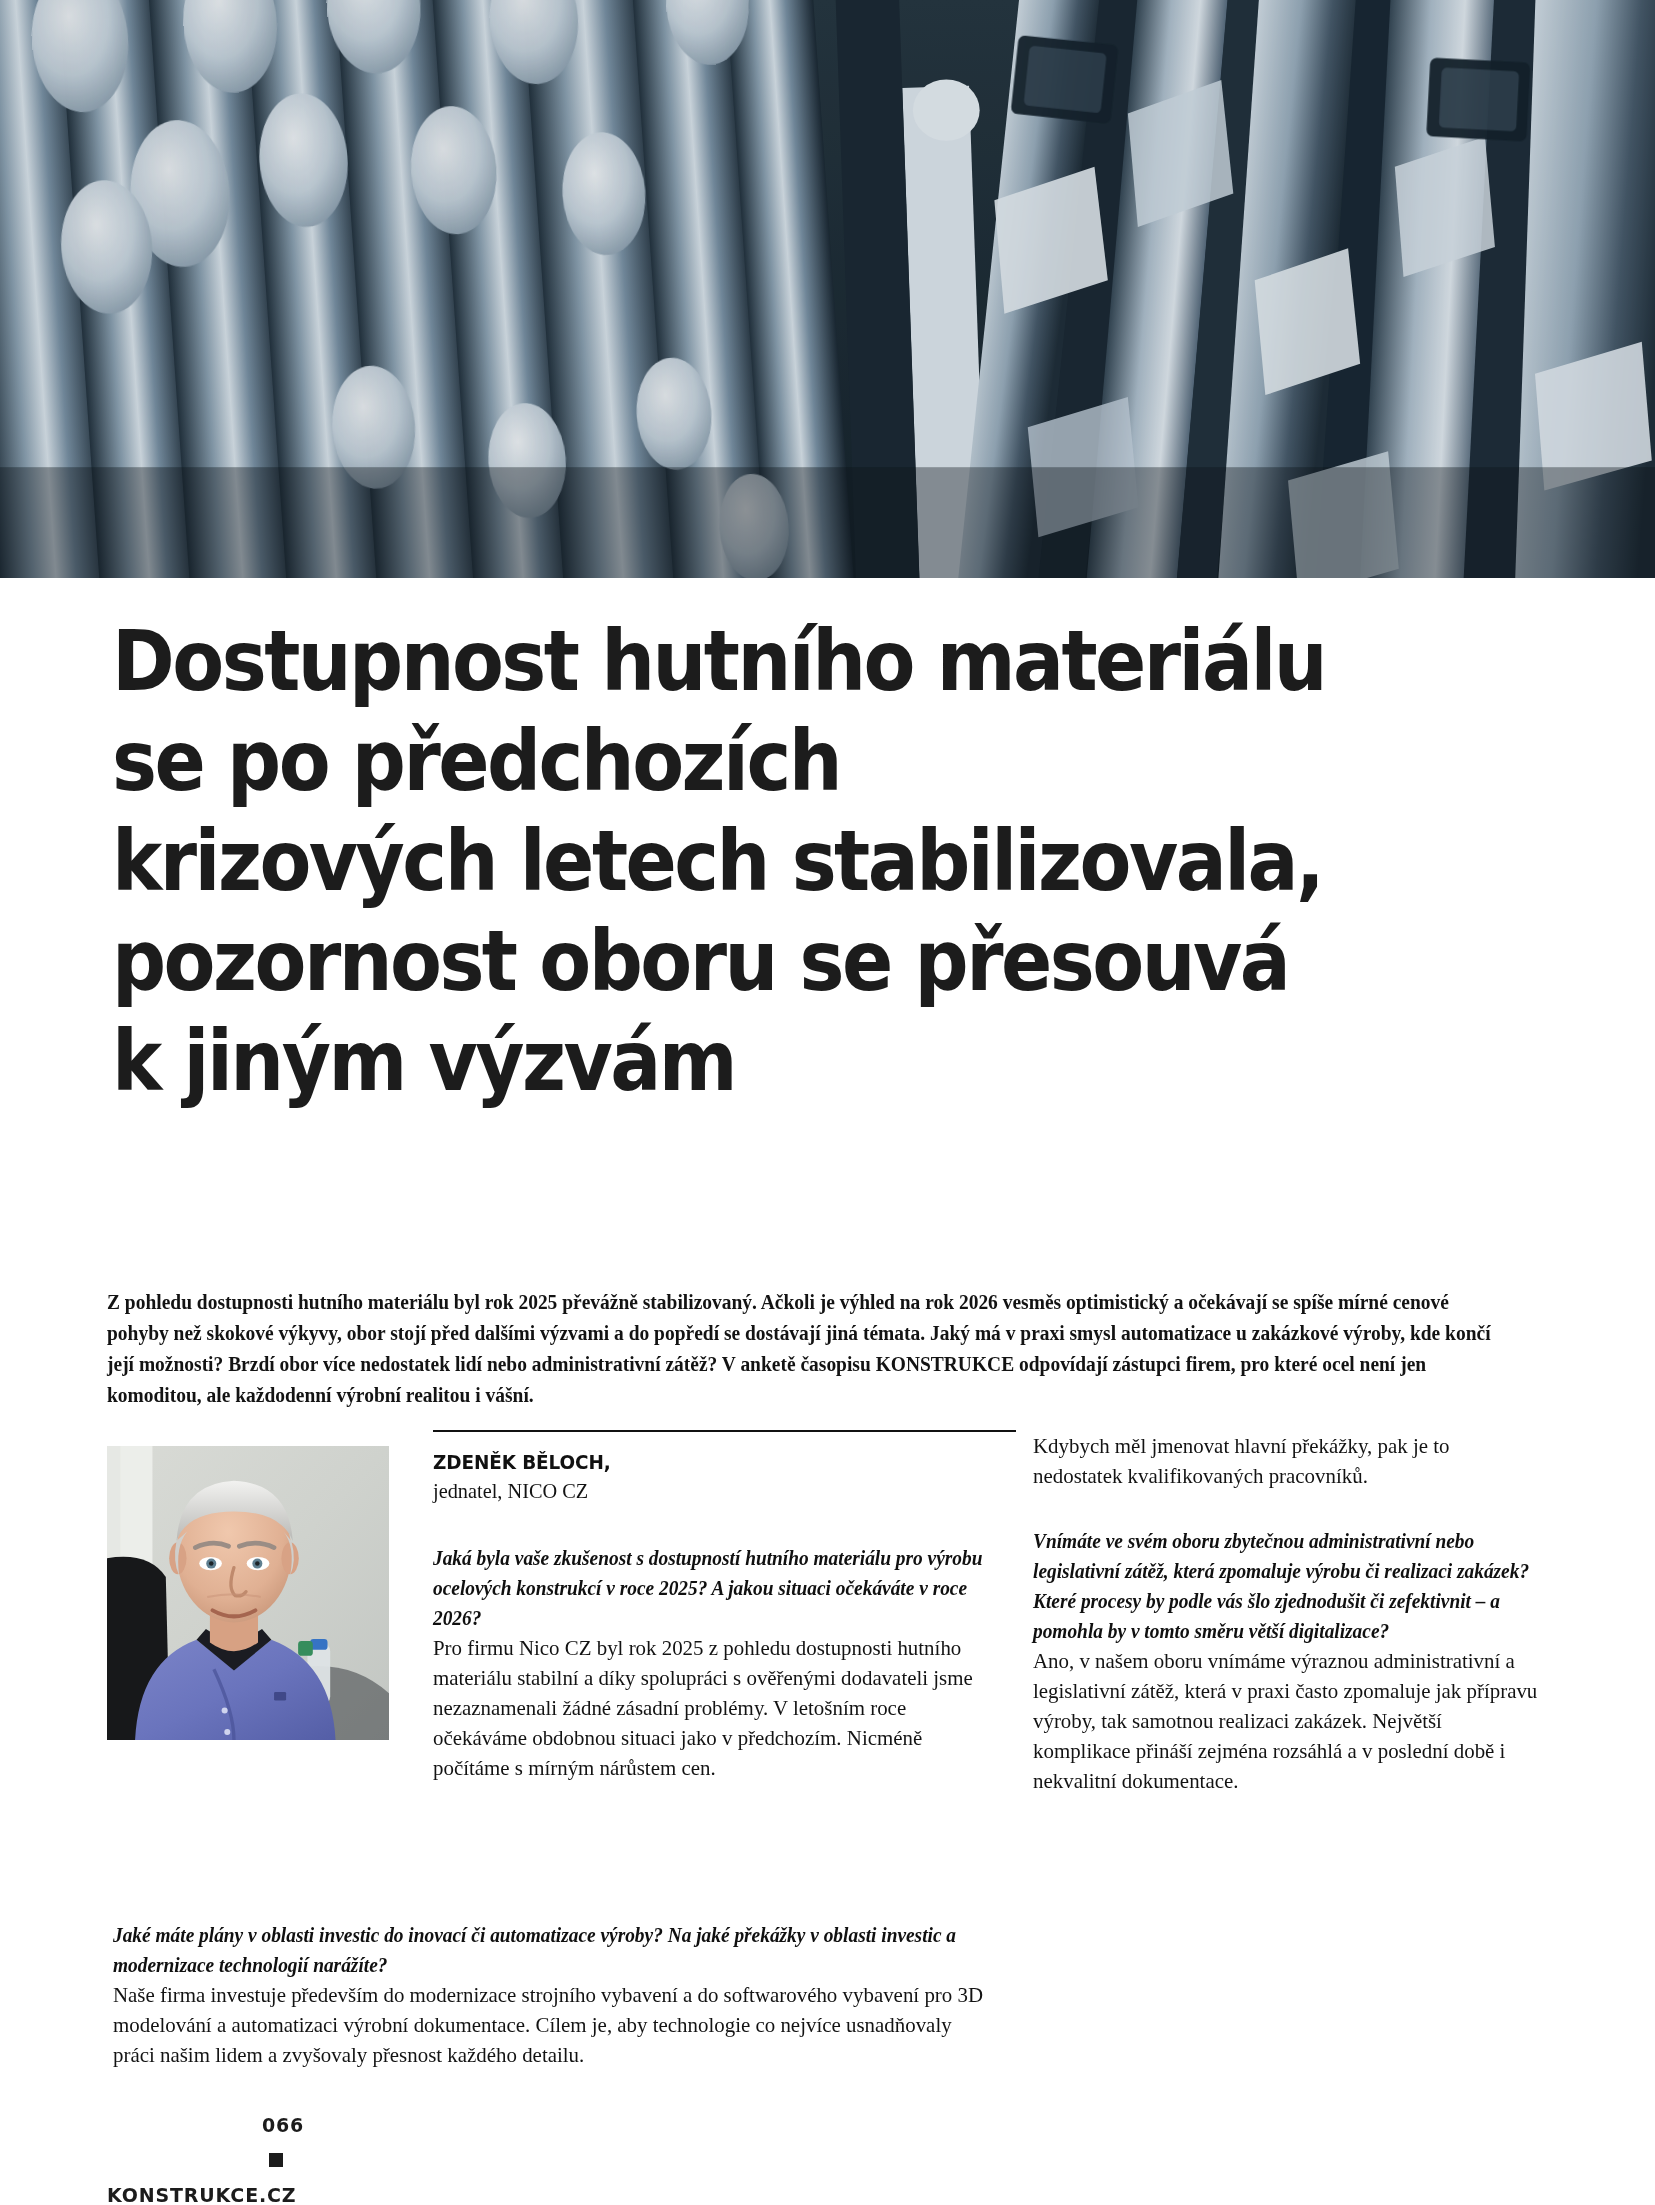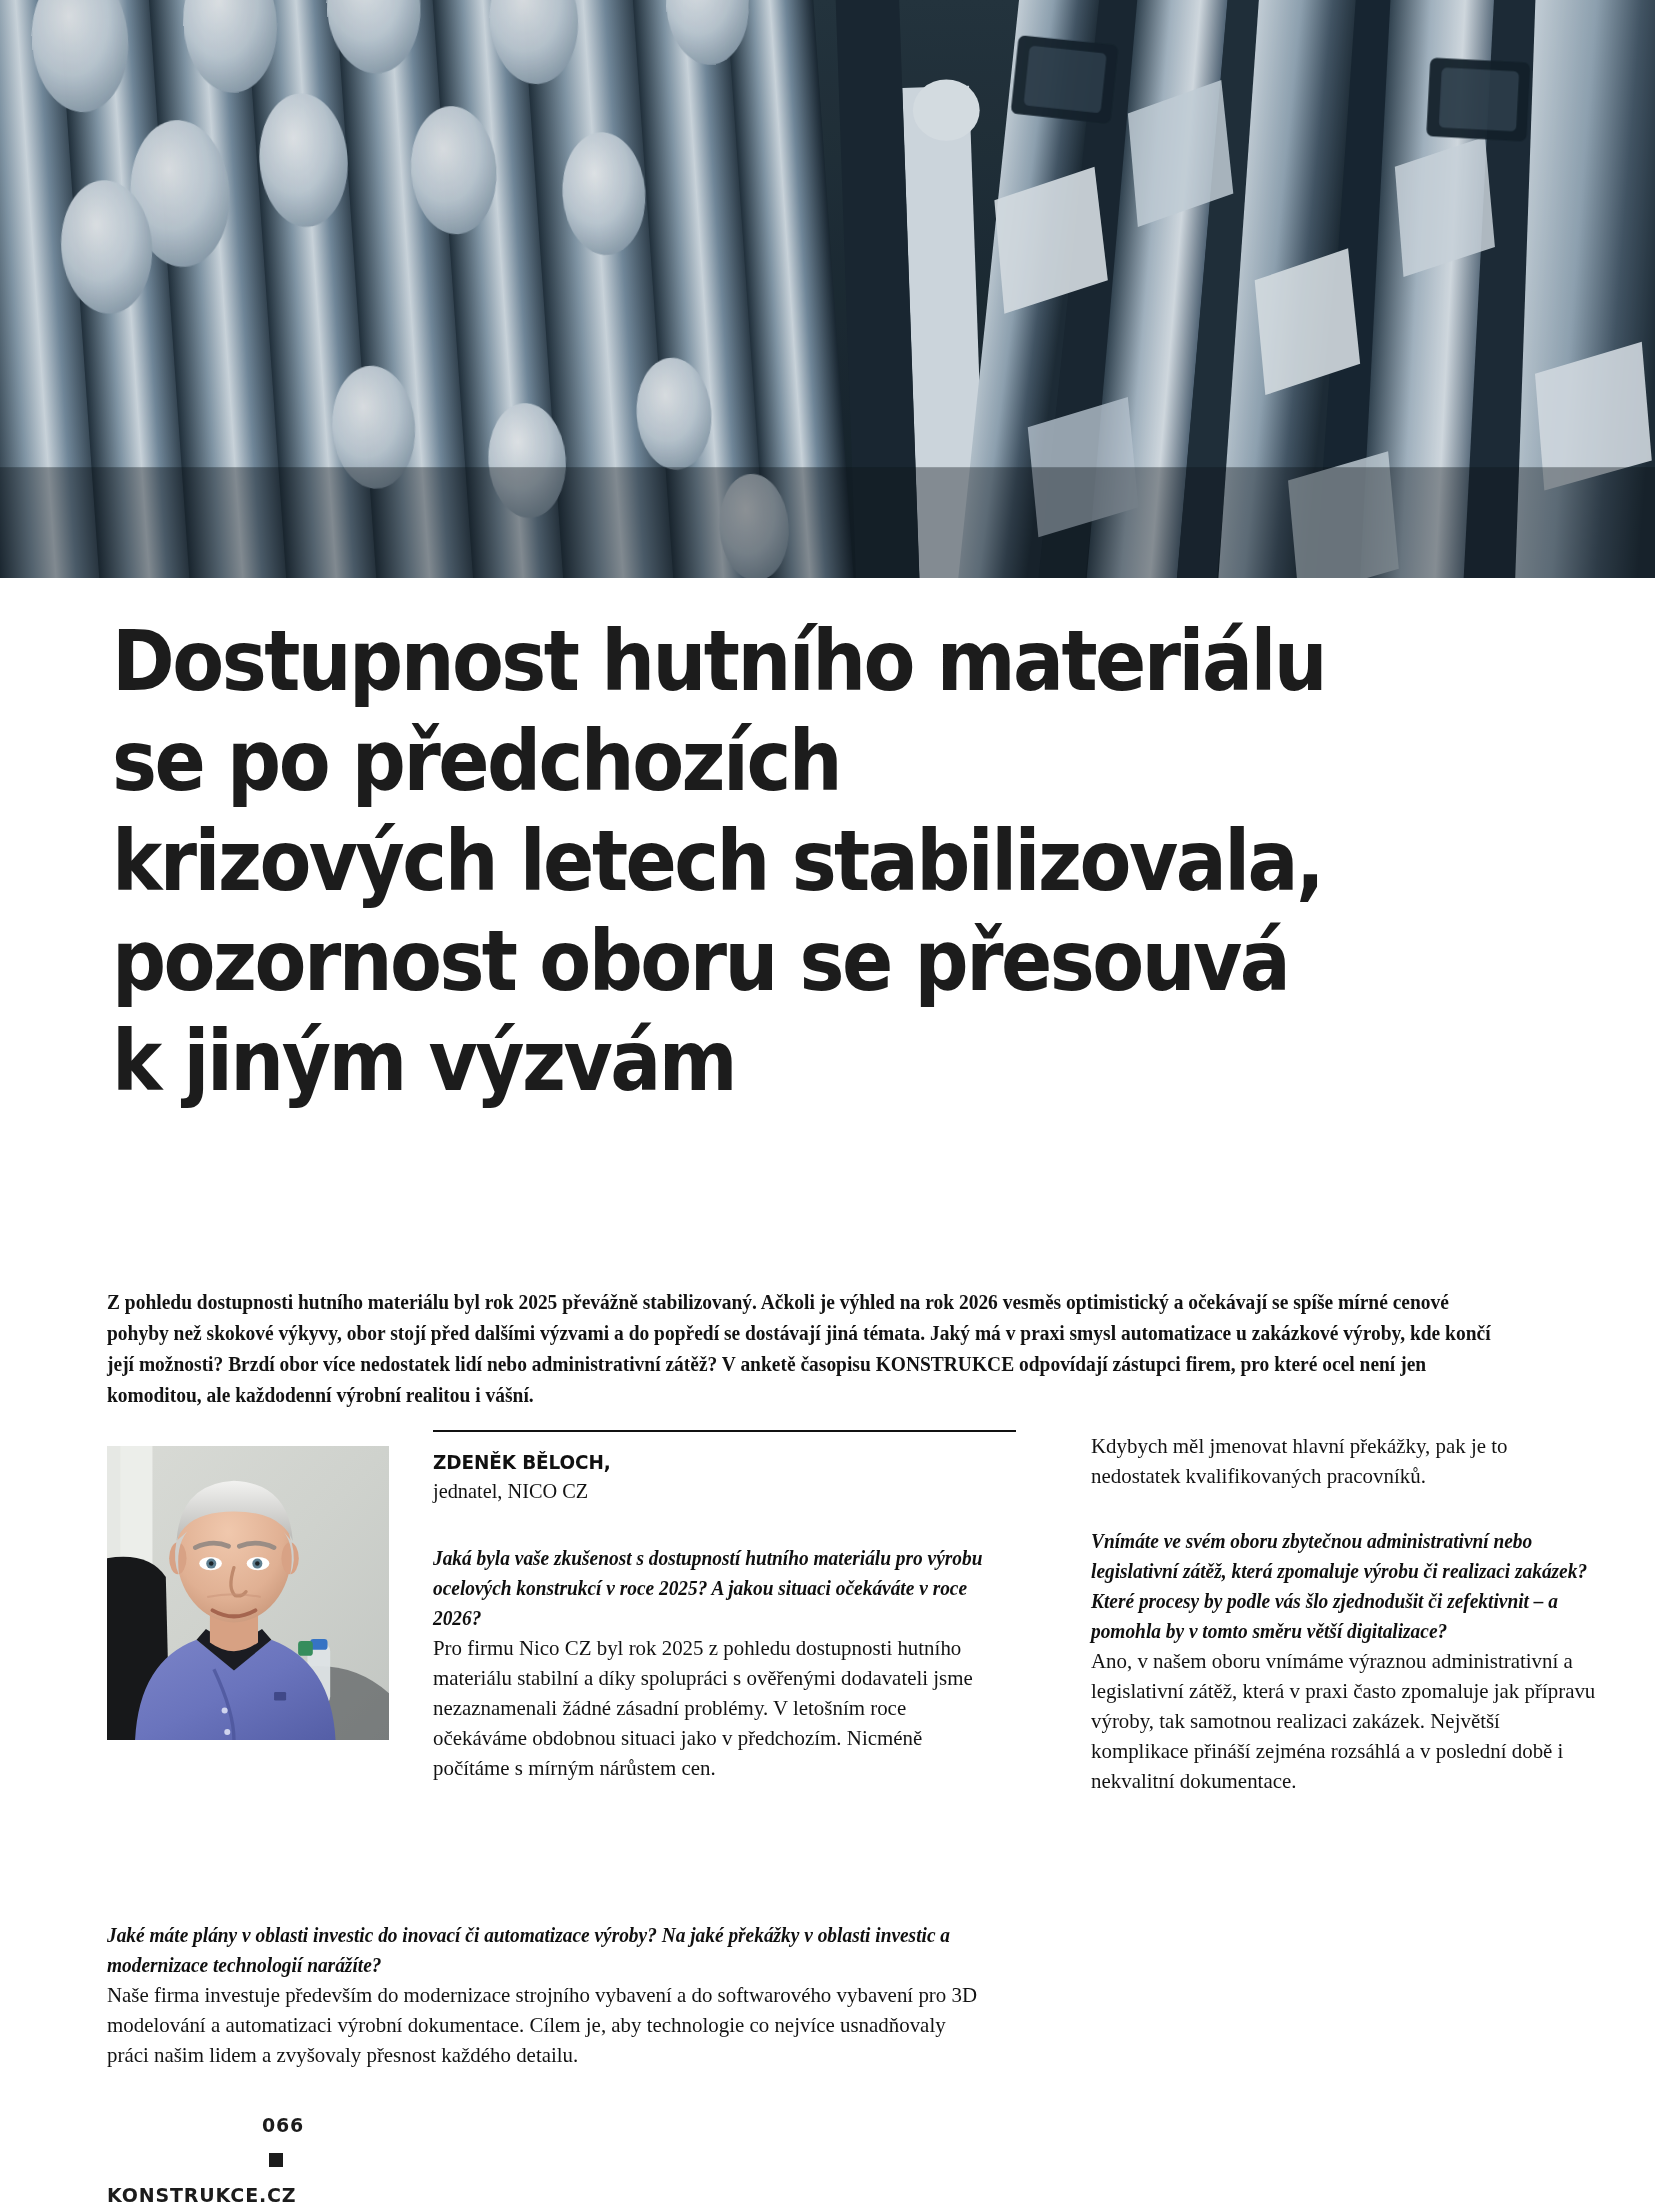--- a/index.html
+++ b/index.html
@@ -134,32 +134,32 @@
     transform: scaleX(0.95);
     transform-origin: left top;
   }
 
   .col-mid .q { margin-top: 37px; }
   .col-mid .a { margin-top: 0; }
 
   
   .col-right {
     position: absolute;
-    left: 1091px;
+    left: 1033px;
     top: 853px;
     width: 534px;
   }
   .col-right .a.first { margin-top: 0; }
   .col-right .q { margin-top: 35px; }
   .col-right .a { margin-top: 0; }
 
   
   .block-bottom {
     position: absolute;
-    left: 107px;
+    left: 113px;
     top: 1342px;
     width: 918px;
   }
   .block-bottom .q { margin-bottom: 0; }
   .block-bottom .a { margin-top: 0; }
 
   
   .footer {
     position: absolute;
     left: 107px;

